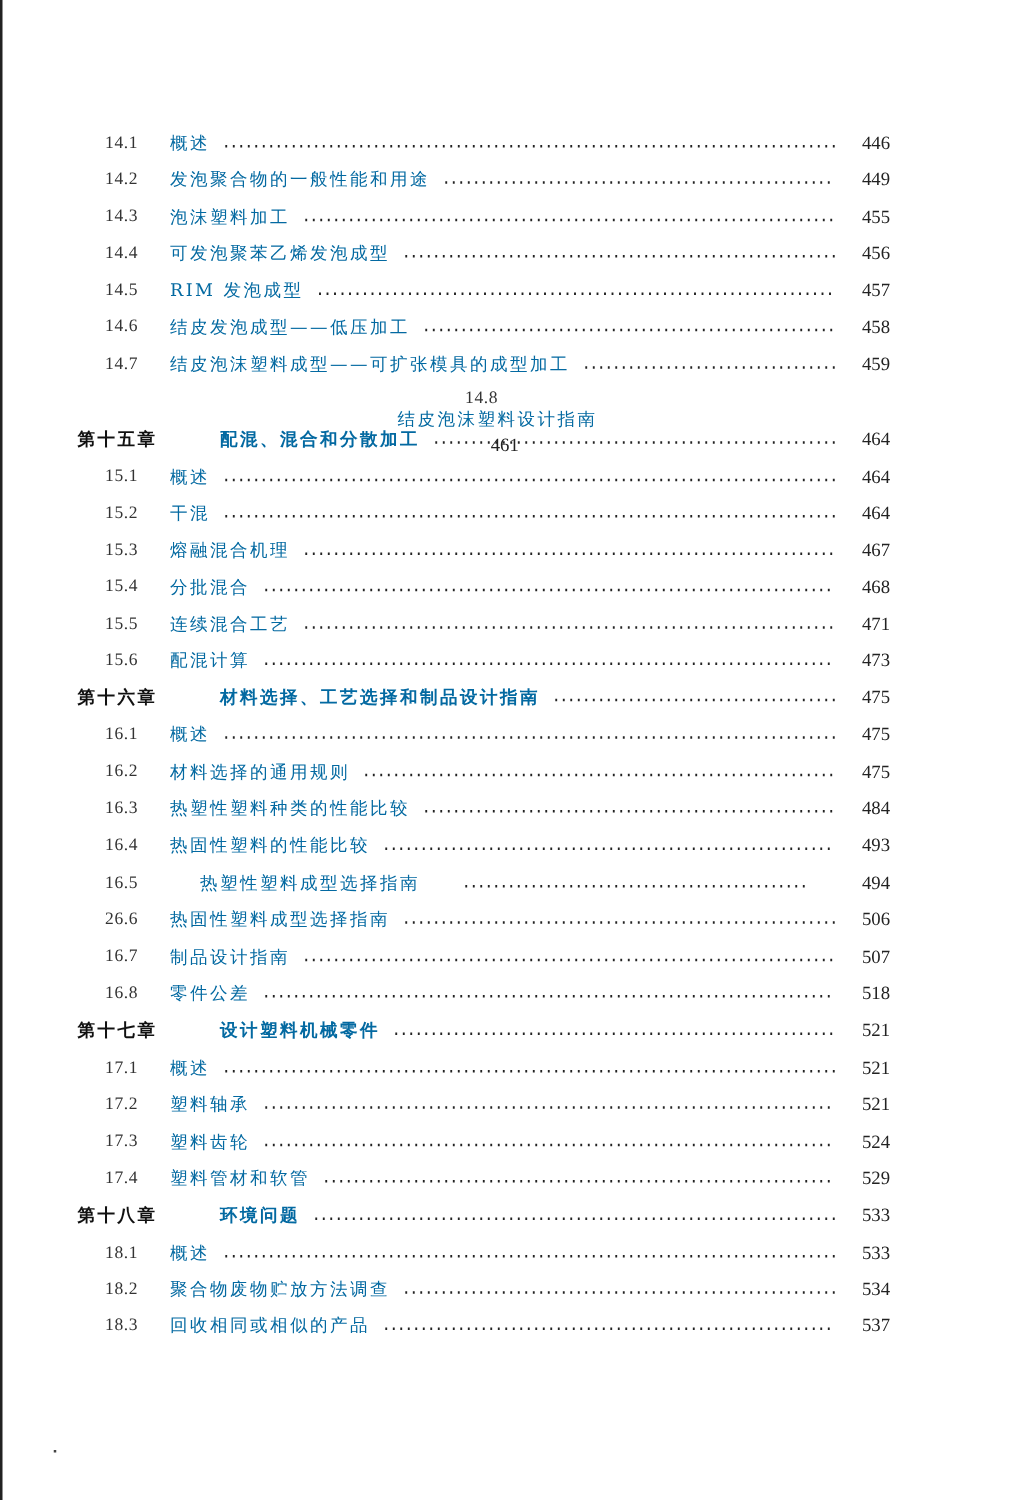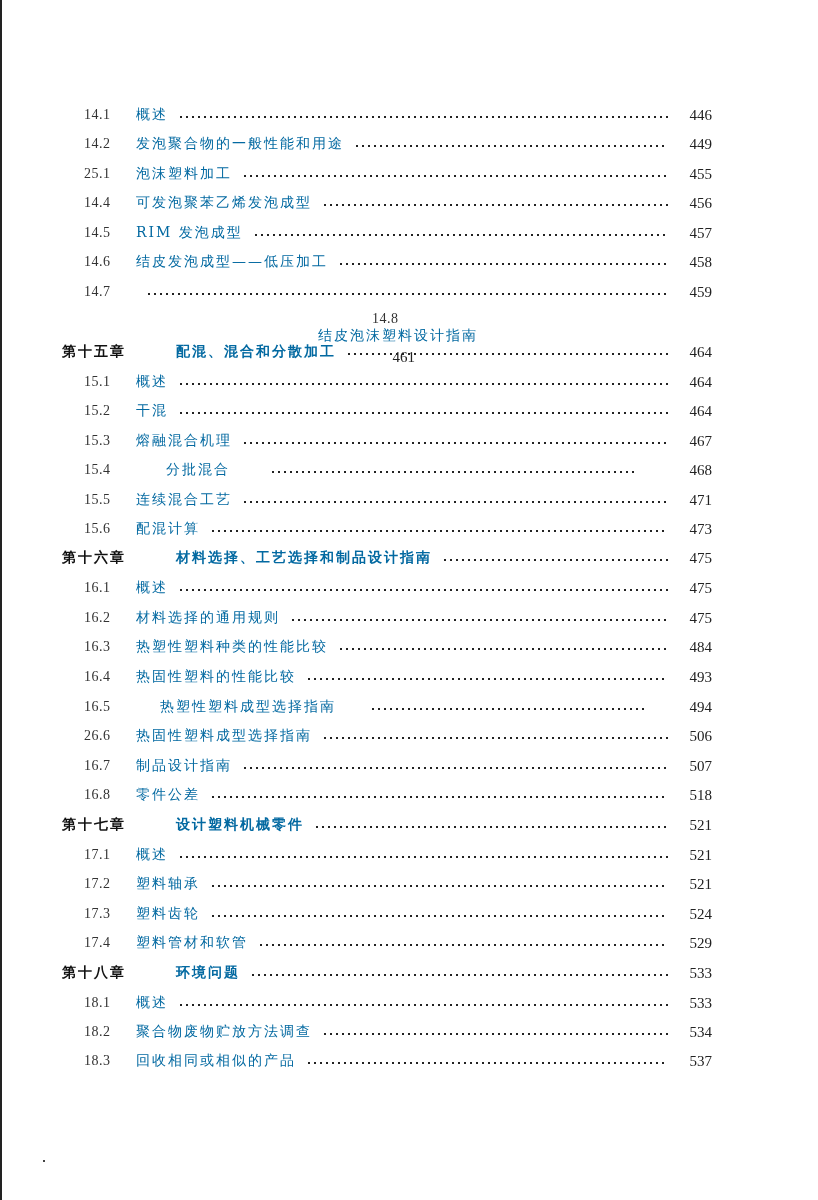--- a/index.html
+++ b/index.html
@@ -44,21 +44,21 @@
       <span class="dots"></span>
       <span class="page">446</span>
     </div>
     <div class="row section" style="top: 133px; left: 84px; width: 628px;">
       <span class="num">14.2</span>
       <span class="title">发泡聚合物的一般性能和用途</span>
       <span class="dots"></span>
       <span class="page">449</span>
     </div>
     <div class="row section" style="top: 163px; left: 84px; width: 628px;">
-      <span class="num">25.1</span>
+      <span class="num">14.3</span>
       <span class="title">泡沫塑料加工</span>
       <span class="dots"></span>
       <span class="page">455</span>
     </div>
     <div class="row section" style="top: 192px; left: 84px; width: 628px;">
       <span class="num">14.4</span>
       <span class="title">可发泡聚苯乙烯发泡成型</span>
       <span class="dots"></span>
       <span class="page">456</span>
     </div>
@@ -69,20 +69,21 @@
       <span class="page">457</span>
     </div>
     <div class="row section" style="top: 251px; left: 84px; width: 628px;">
       <span class="num">14.6</span>
       <span class="title">结皮发泡成型——低压加工</span>
       <span class="dots"></span>
       <span class="page">458</span>
     </div>
     <div class="row section" style="top: 281px; left: 84px; width: 628px;">
       <span class="num">14.7</span>
+      <span class="title">结皮泡沫塑料成型——可扩张模具的成型加工</span>
       <span class="dots"></span>
       <span class="page">459</span>
     </div>
     <div class="row section" style="top: 311px; left: 84px; width: 628px; flex-direction: column;">
       <span class="num">14.8</span>
       <span class="title">结皮泡沫塑料设计指南</span>
       <span class="dots"></span>
       <span class="page">461</span>
     </div>
     <div class="row chapter" style="top: 341px; left: 62px; width: 650px;">
@@ -102,21 +103,21 @@
       <span class="title">干混</span>
       <span class="dots"></span>
       <span class="page">464</span>
     </div>
     <div class="row section" style="top: 430px; left: 84px; width: 628px;">
       <span class="num">15.3</span>
       <span class="title">熔融混合机理</span>
       <span class="dots"></span>
       <span class="page">467</span>
     </div>
-    <div class="row section" style="top: 459px; left: 84px; width: 628px; gap: 30px;">
+    <div class="row section" style="top: 459px; left: 84px; width: 628px;">
       <span class="num">15.4</span>
       <span class="title">分批混合</span>
       <span class="dots"></span>
       <span class="page">468</span>
     </div>
     <div class="row section" style="top: 489px; left: 84px; width: 628px;">
       <span class="num">15.5</span>
       <span class="title">连续混合工艺</span>
       <span class="dots"></span>
       <span class="page">471</span>

